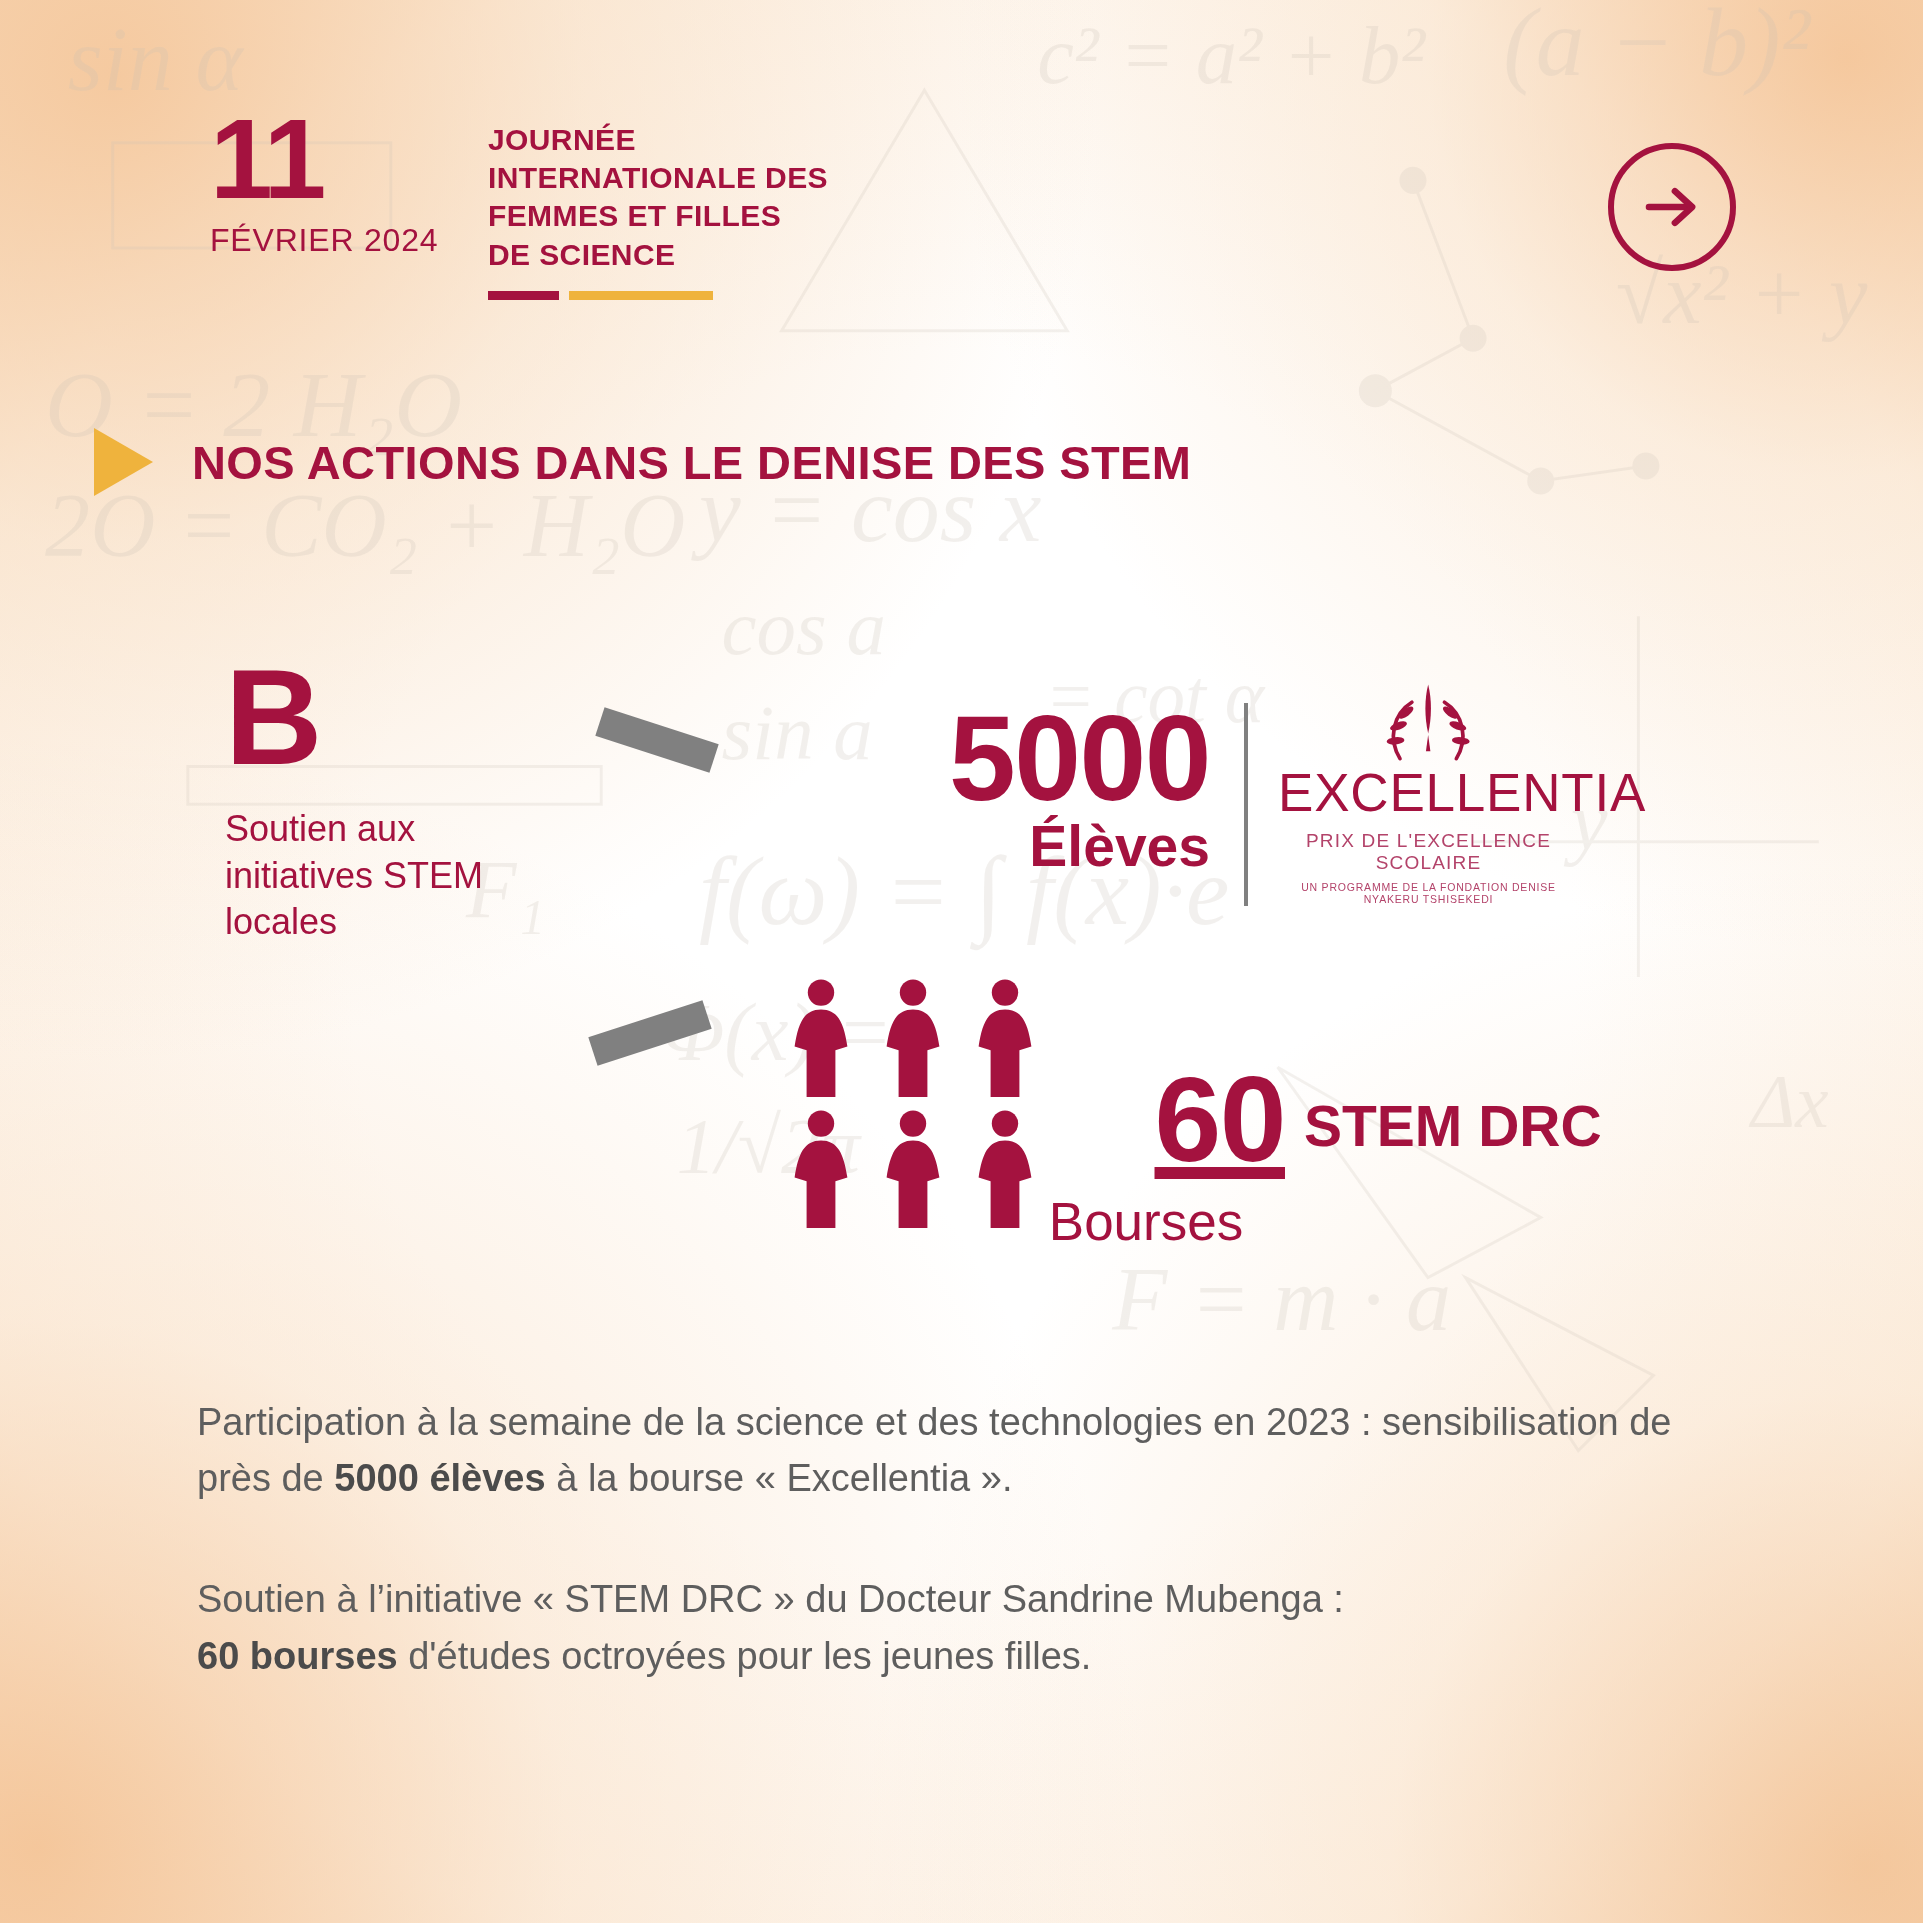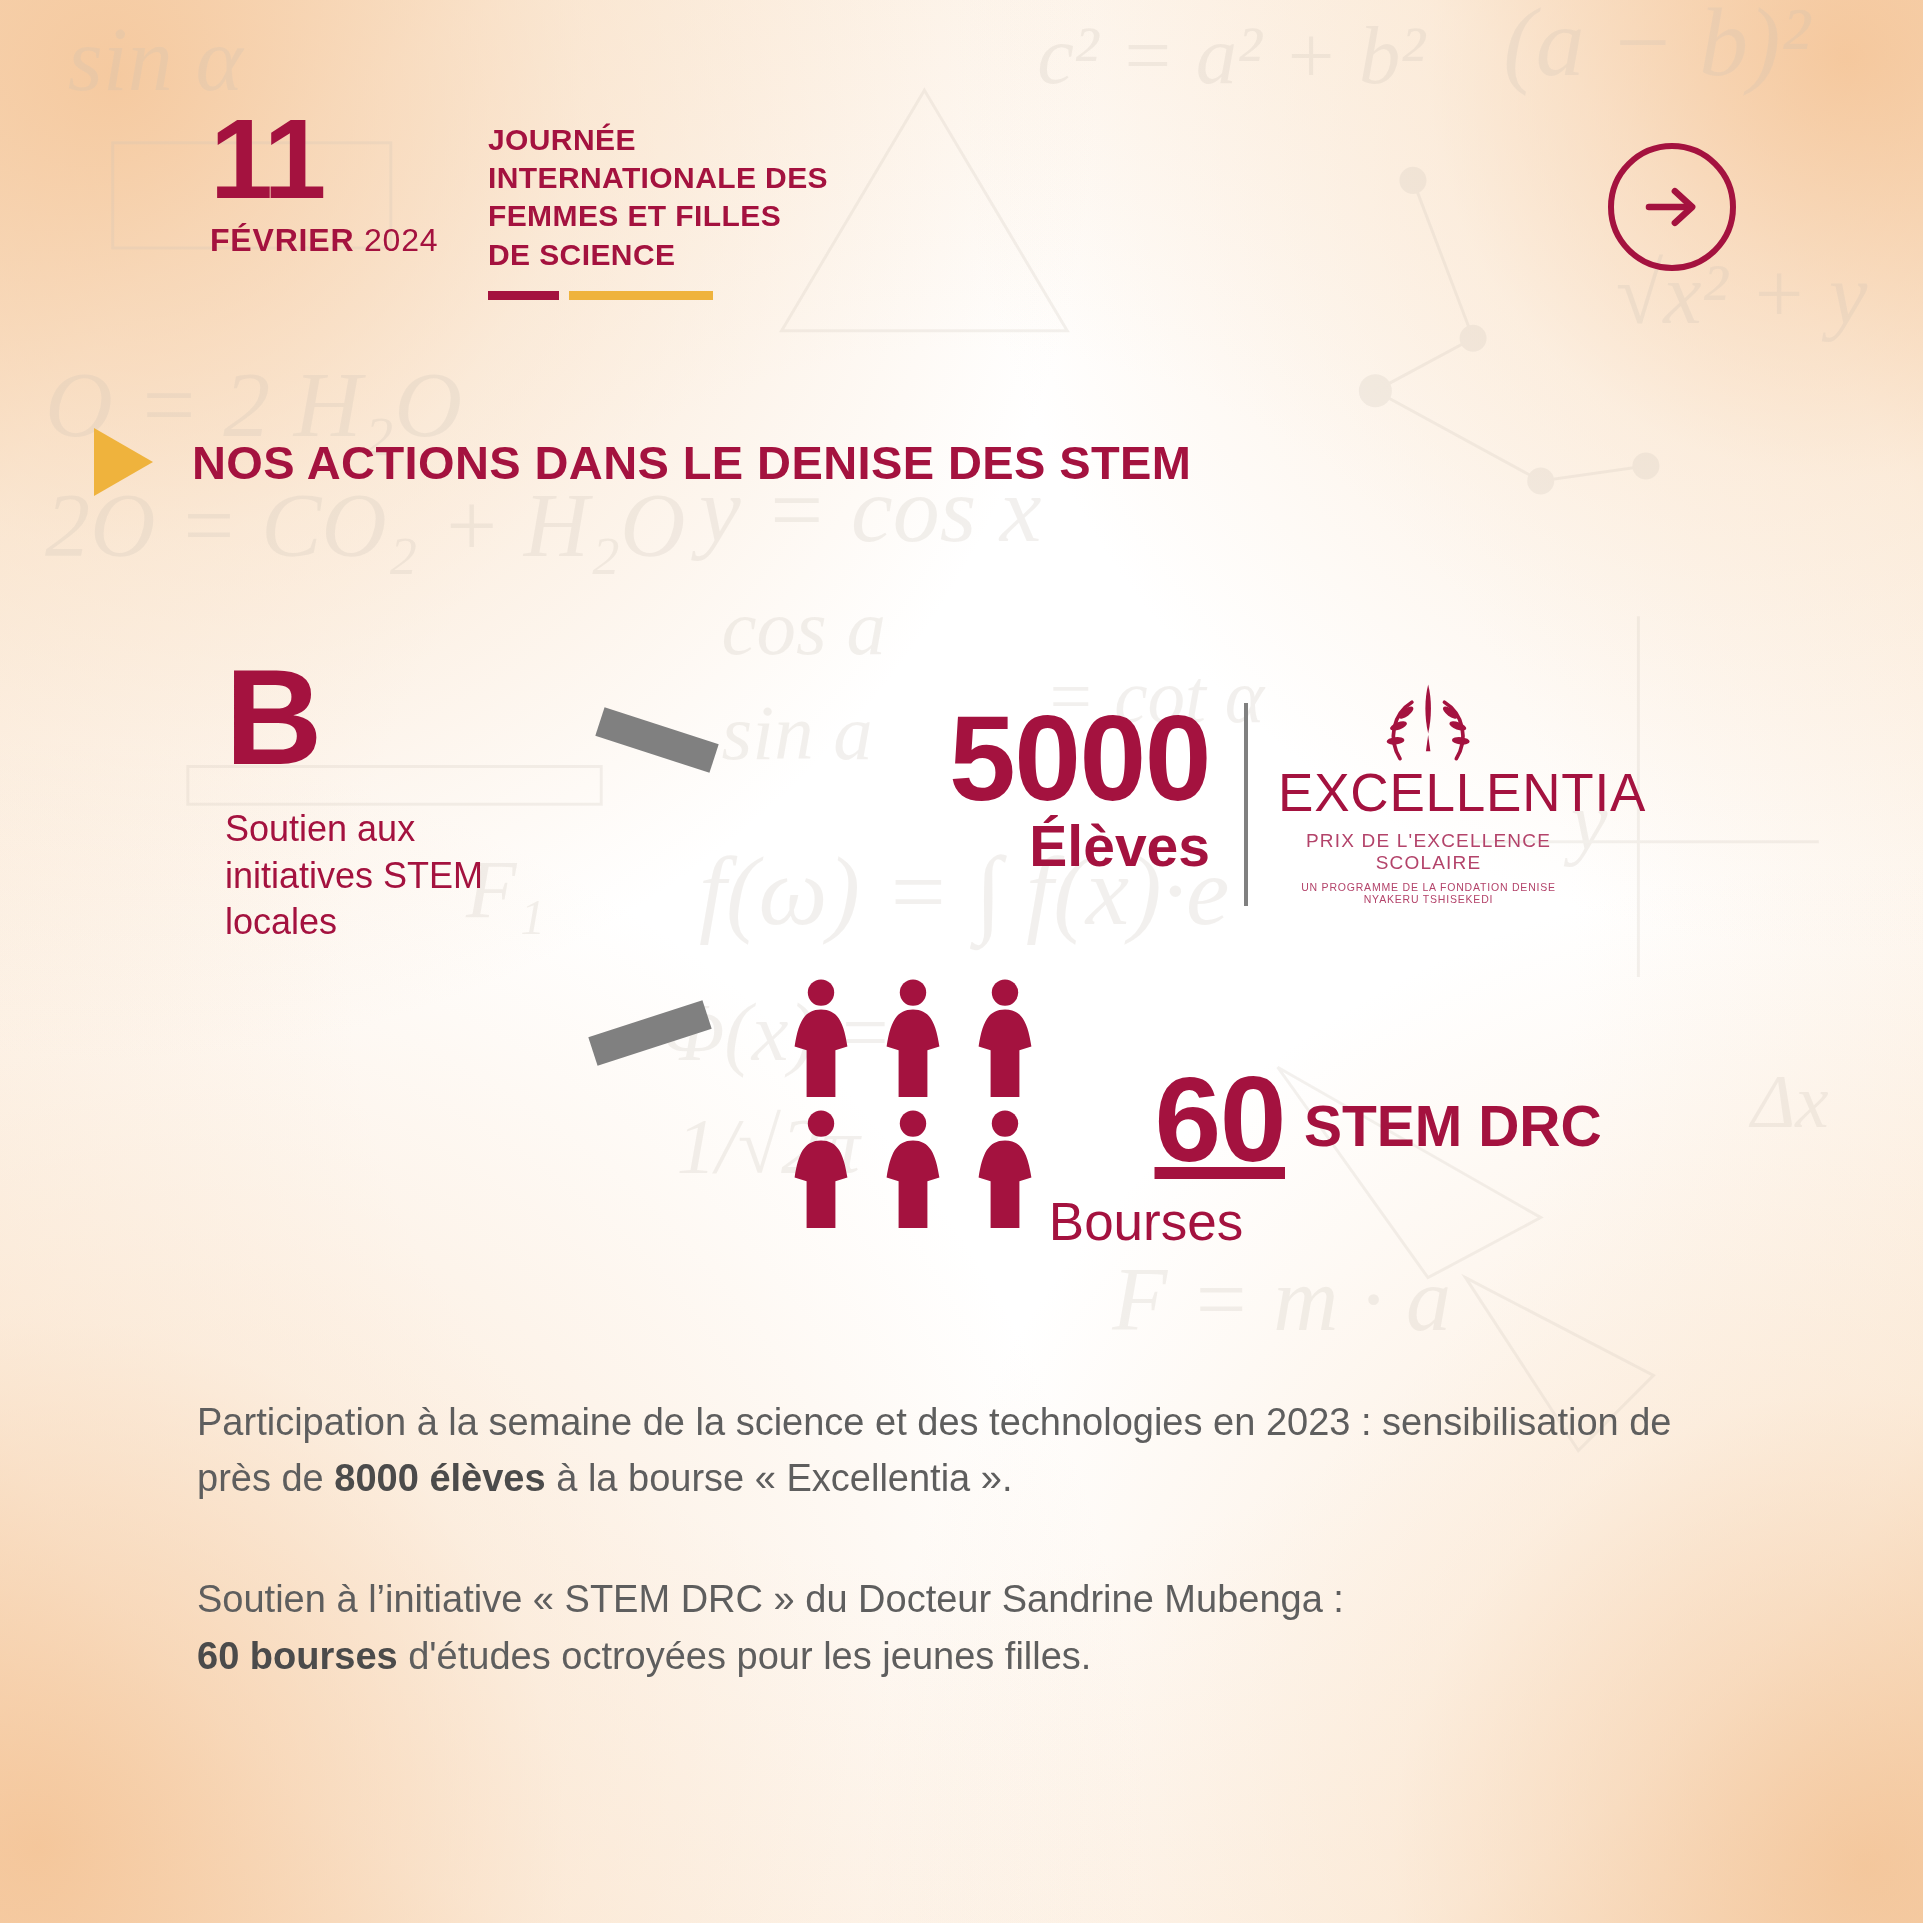--- a/index.html
+++ b/index.html
@@ -57,21 +57,21 @@
     color: #a4123f;
     letter-spacing: -3px;
   }
   .month-line {
     margin-top: 16.5px;
     font-size: 32px;
     letter-spacing: 0.8px;
     color: #a4123f;
     white-space: nowrap;
   }
-  .month-line .month { font-weight: bold; }
+  .month-line .month { font-weight: normal; }
   .month-line .year { font-weight: normal; }
 
   .title-block {
     padding-left: 28.6px;
     padding-top: 7.5px;
   }
   .title-block .line {
     font-size: 30px;
     font-weight: bold;
     color: #a4123f;
@@ -442,21 +442,21 @@
   </div>
 
   <div class="stat-60">
     <div class="num">60</div>
     <div class="lbl">Bourses</div>
   </div>
   <div class="stem-drc">STEM DRC</div>
 
   <div class="body-text">
     <p>
-      <span>Participation à la semaine de la science et des technologies en 2023 : sensibilisation de près de </span><b>8000 élèves</b><span> à la bourse « Excellentia ».</span>
+      <span>Participation à la semaine de la science et des technologies en 2023 : sensibilisation de près de </span><b>5000 élèves</b><span> à la bourse « Excellentia ».</span>
     </p>
     <div class="gap"></div>
     <p>
       <span>Soutien à l’initiative « STEM DRC » du Docteur Sandrine Mubenga :</span><br>
       <b>60 bourses</b><span> d'études octroyées pour les jeunes filles.</span>
     </p>
   </div>
 
 </div>
 

